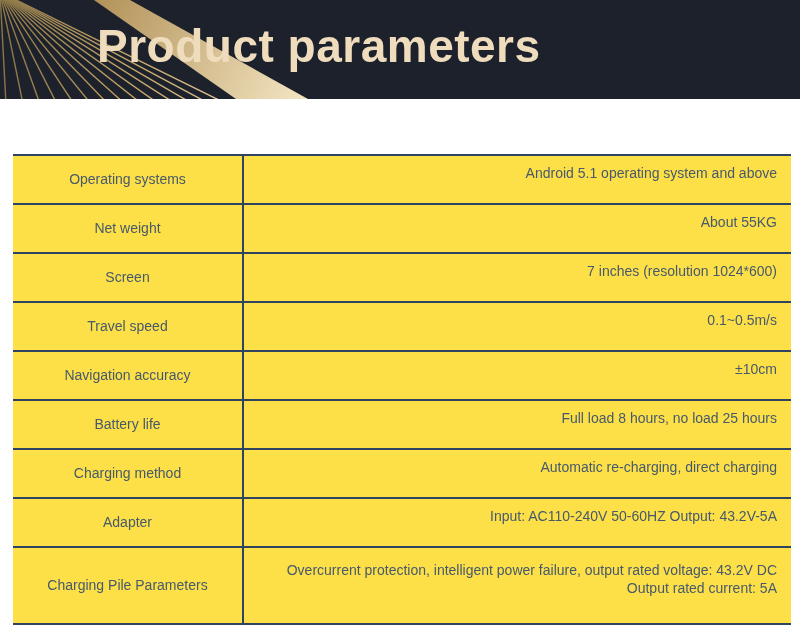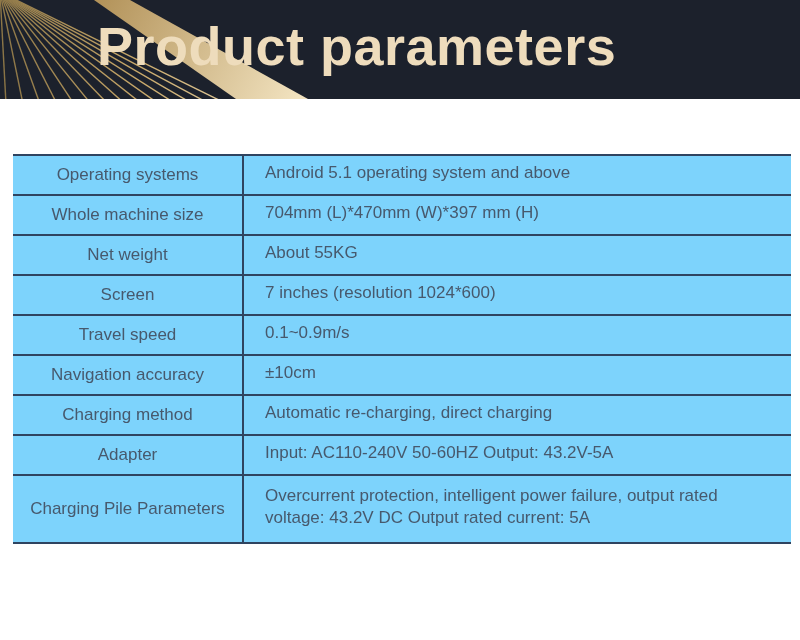--- a/index.html
+++ b/index.html
@@ -8,42 +8,42 @@
     font-family:"Liberation Sans", sans-serif;
     position:relative;overflow:hidden;
   }
   .banner{
     position:relative;width:800px;height:99px;
     background:#1c212c;overflow:hidden;
   }
   .fan-svg{position:absolute;left:0;top:0;width:312px;height:99px;display:block;}
   .banner-title{
     position:absolute;left:97px;top:46px;transform:translateY(-50%);
-    margin:0;font-size:54px;font-weight:bold;color:#eedcbc;
+    margin:0;font-size:46px;font-weight:bold;color:#eedcbc;
     letter-spacing:0.5px;white-space:nowrap;
   }
   .spec-table{
     position:absolute;left:13px;top:154px;width:778px;
     border-collapse:collapse;table-layout:fixed;
   }
   .spec-table td{
     border-top:2px solid #2f4460;
     border-bottom:2px solid #2f4460;
-    font-size:17px;color:#47596d;line-height:1.3;
+    font-size:14px;color:#47596d;line-height:1.3;
     vertical-align:middle;
     height:30px;
-    background:#7dd3fc;
+    background:#fde047;
   }
   td.param-label{
     width:217px;text-align:center;
     border-right:2px solid #2f4460;
     padding:0 6px;
   }
   td.param-value{
-    text-align:left;padding:2px 14px 6px 21px;
+    text-align:right;padding:2px 14px 15px 21px;
   }
   tr.tall td{height:58px;}
 </style>
 </head>
 <body>
 
 <div class="banner">
   <svg class="fan-svg" viewBox="0 0 312 99" preserveAspectRatio="none">
     <defs>
       <linearGradient id="goldgrad" gradientUnits="userSpaceOnUse" x1="-60" y1="99" x2="300" y2="40">
@@ -95,38 +95,38 @@
   <h1 class="banner-title">Product parameters</h1>
 </div>
 
 <table class="spec-table">
   <tbody>
     <tr>
       <td class="param-label">Operating systems</td>
       <td class="param-value">Android 5.1 operating system and above</td>
     </tr>
     <tr>
-      <td class="param-label">Whole machine size</td>
-      <td class="param-value">704mm (L)*470mm (W)*397 mm (H)</td>
-    </tr>
-    <tr>
       <td class="param-label">Net weight</td>
       <td class="param-value">About 55KG</td>
     </tr>
     <tr>
       <td class="param-label">Screen</td>
       <td class="param-value">7 inches (resolution 1024*600)</td>
     </tr>
     <tr>
       <td class="param-label">Travel speed</td>
-      <td class="param-value">0.1~0.9m/s</td>
+      <td class="param-value">0.1~0.5m/s</td>
     </tr>
     <tr>
       <td class="param-label">Navigation accuracy</td>
       <td class="param-value">±10cm</td>
+    </tr>
+    <tr>
+      <td class="param-label">Battery life</td>
+      <td class="param-value">Full load 8 hours, no load 25 hours</td>
     </tr>
     <tr>
       <td class="param-label">Charging method</td>
       <td class="param-value">Automatic re-charging, direct charging</td>
     </tr>
     <tr>
       <td class="param-label">Adapter</td>
       <td class="param-value">Input: AC110-240V 50-60HZ Output: 43.2V-5A</td>
     </tr>
     <tr class="tall">

